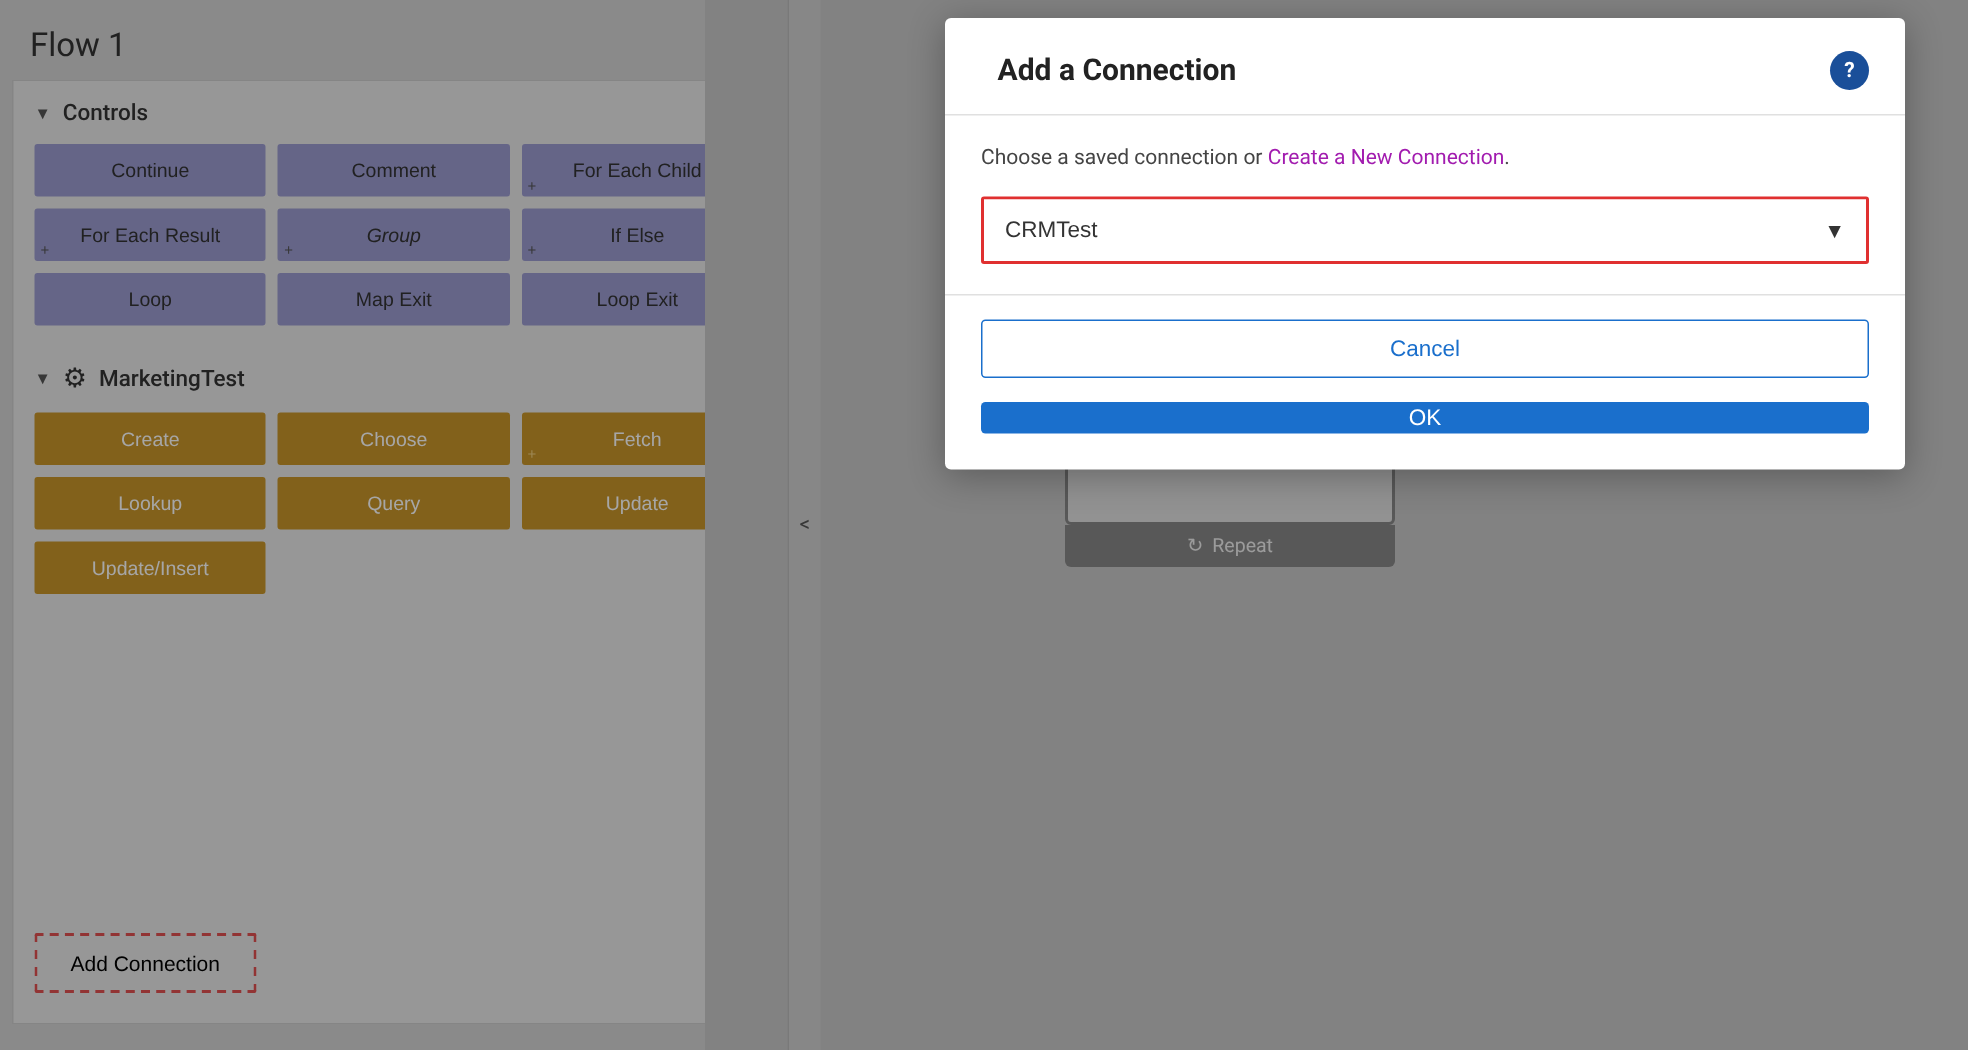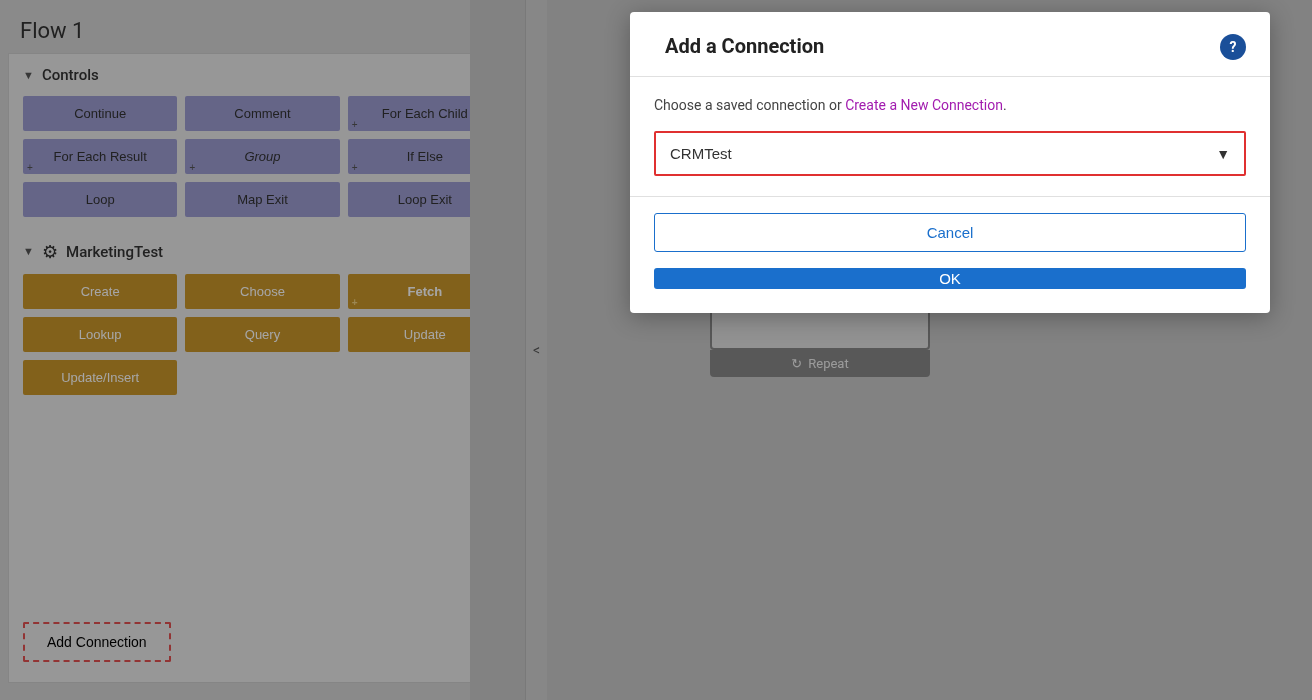--- a/index.html
+++ b/index.html
@@ -347,21 +347,21 @@
     </div>
 
     <div class="section-header">
       <span class="arrow">▼</span>
       <span class="section-icon">⚙</span>
       <span>MarketingTest</span>
     </div>
     <div class="controls-grid">
       <button class="gold-btn">Create</button>
       <button class="gold-btn">Choose</button>
-      <button class="gold-btn" style="position:relative;font-weight:bold;">
+      <button class="gold-btn" style="position:relative;">
         Fetch
         <span class="plus-sub">+</span>
       </button>
       <button class="gold-btn">Lookup</button>
       <button class="gold-btn">Query</button>
       <button class="gold-btn">Update</button>
       <button class="gold-btn">Update/Insert</button>
     </div>
 
     <div class="add-connection-area">

